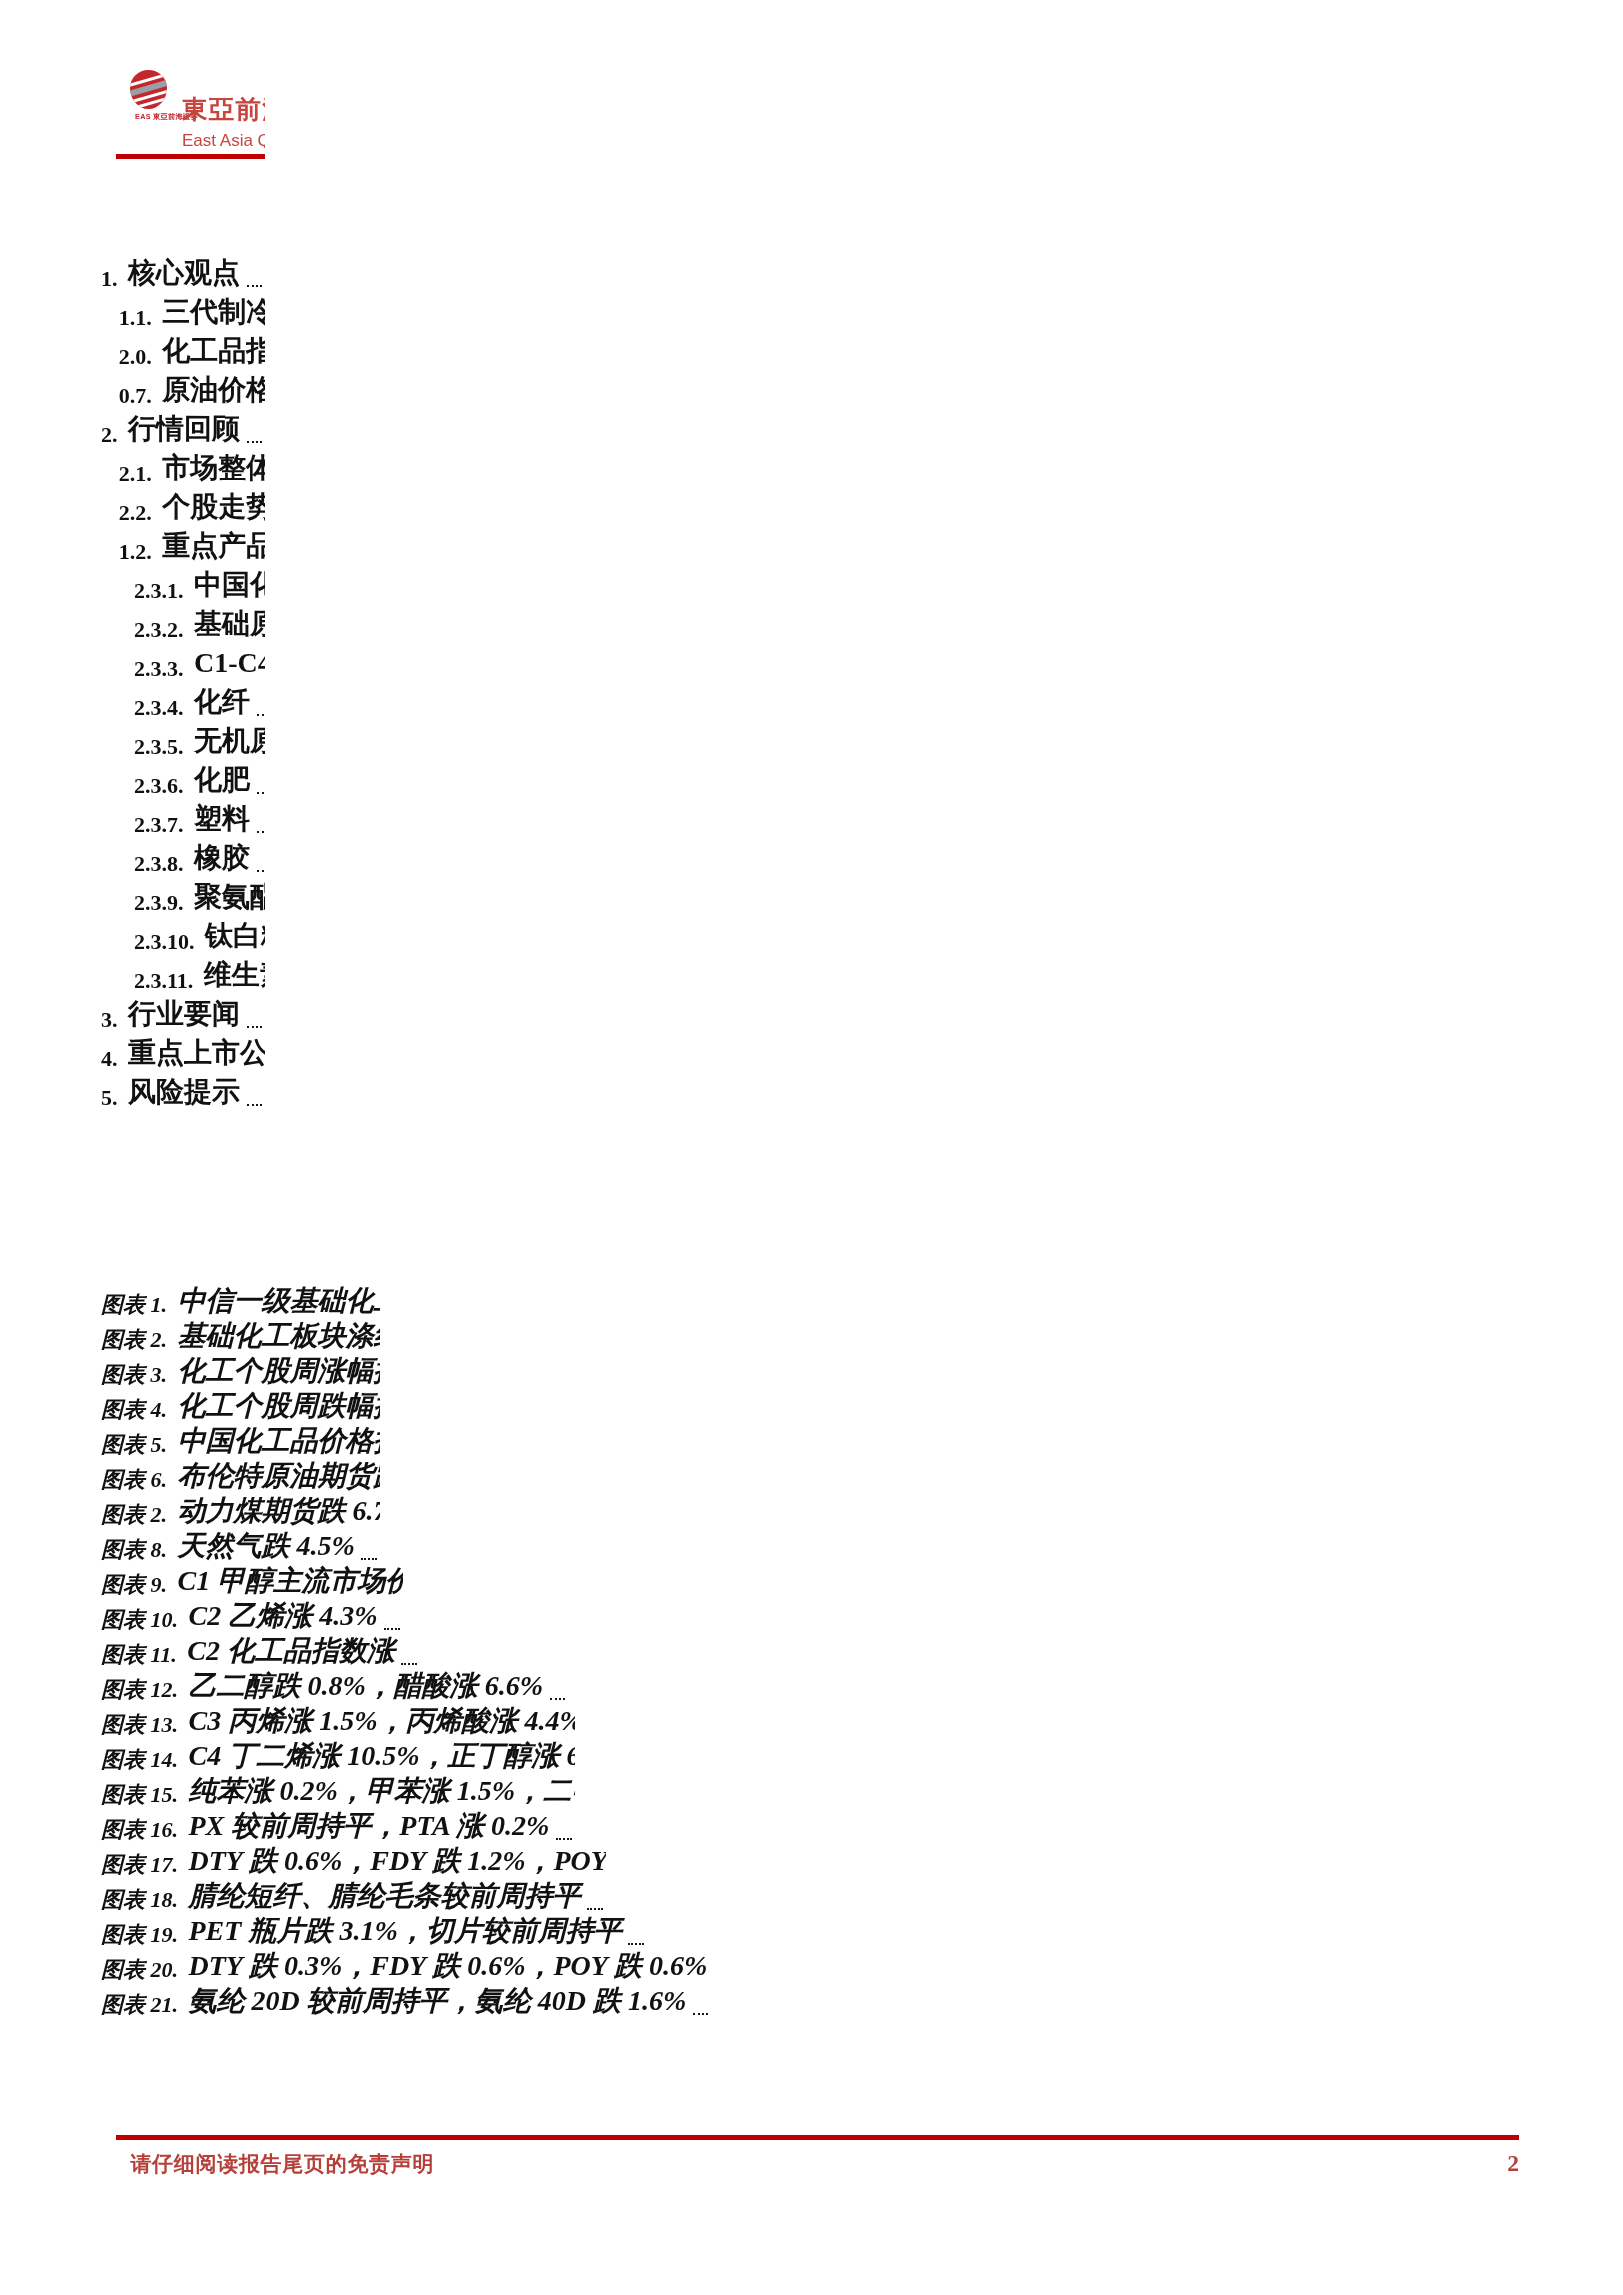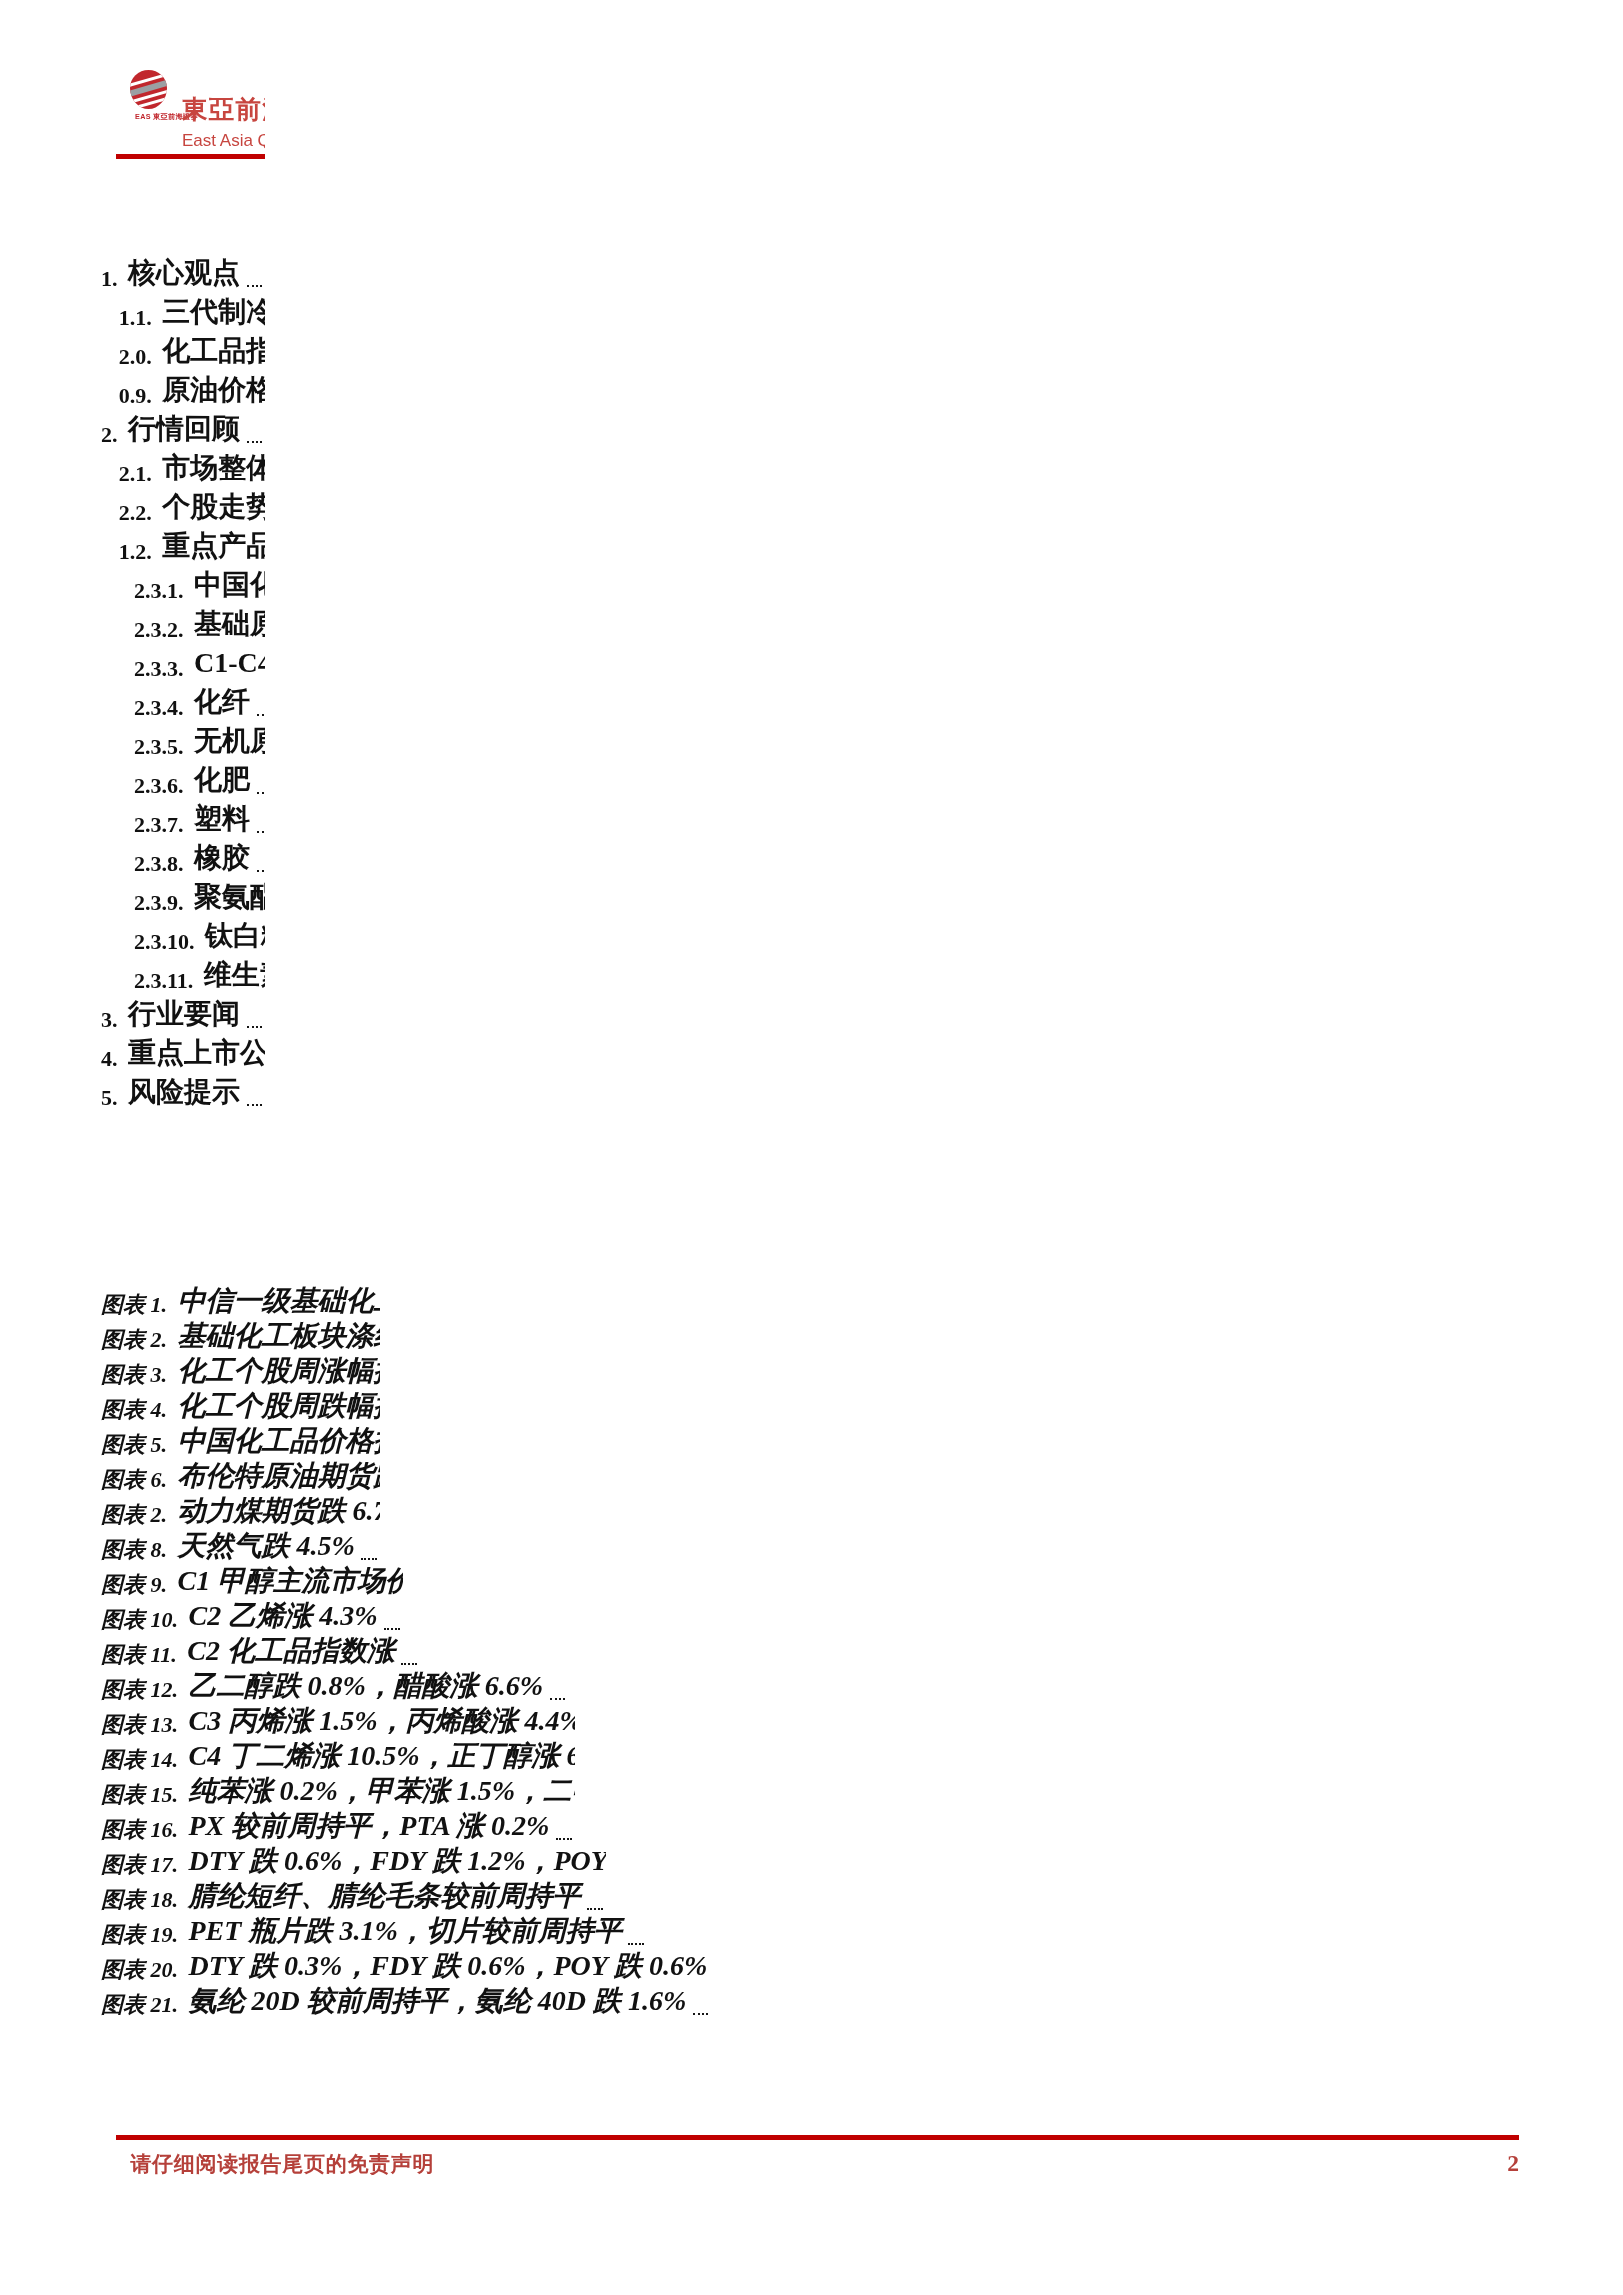--- a/index.html
+++ b/index.html
@@ -99,21 +99,21 @@
           <span class="leader"></span>
           <span class="page">4</span>
         </div>
         <div class="toc-row lvl2">
           <span class="num">2.0.</span>
           <span class="label">化工品指数涨 0.8%，丁二烯涨 10.5%，聚酯瓶片跌 3.1%</span>
           <span class="leader"></span>
           <span class="page">5</span>
         </div>
         <div class="toc-row lvl2">
-          <span class="num">0.9.</span>
+          <span class="num">0.7.</span>
           <span class="label">原油价格有所下行</span>
           <span class="leader"></span>
           <span class="page">5</span>
         </div>
         <div class="toc-row">
           <span class="num">2.</span>
           <span class="label">行情回顾</span>
           <span class="leader"></span>
           <span class="page">5</span>
         </div>

